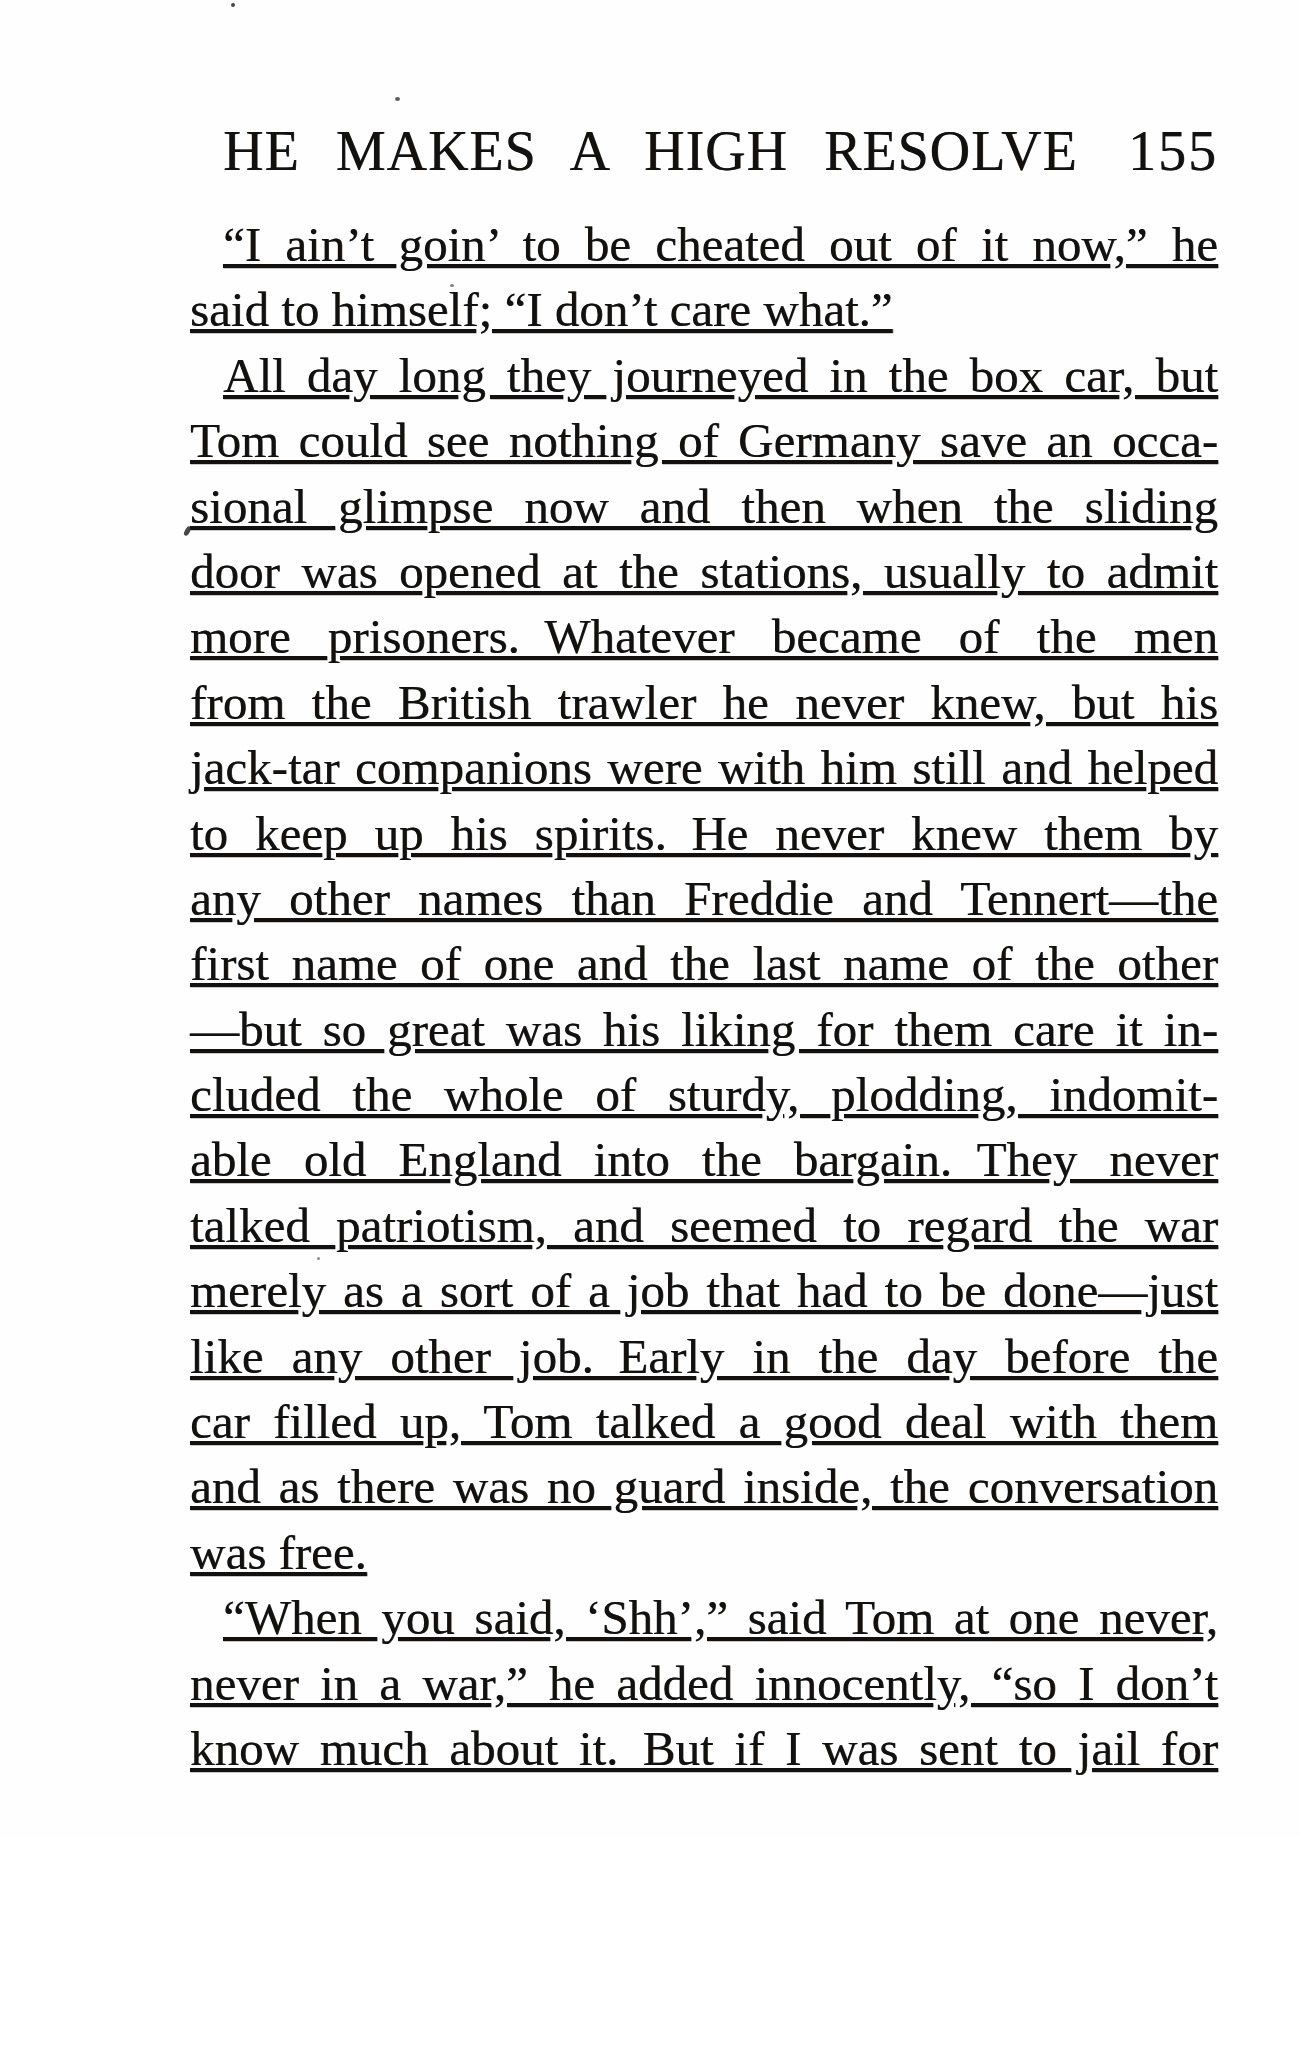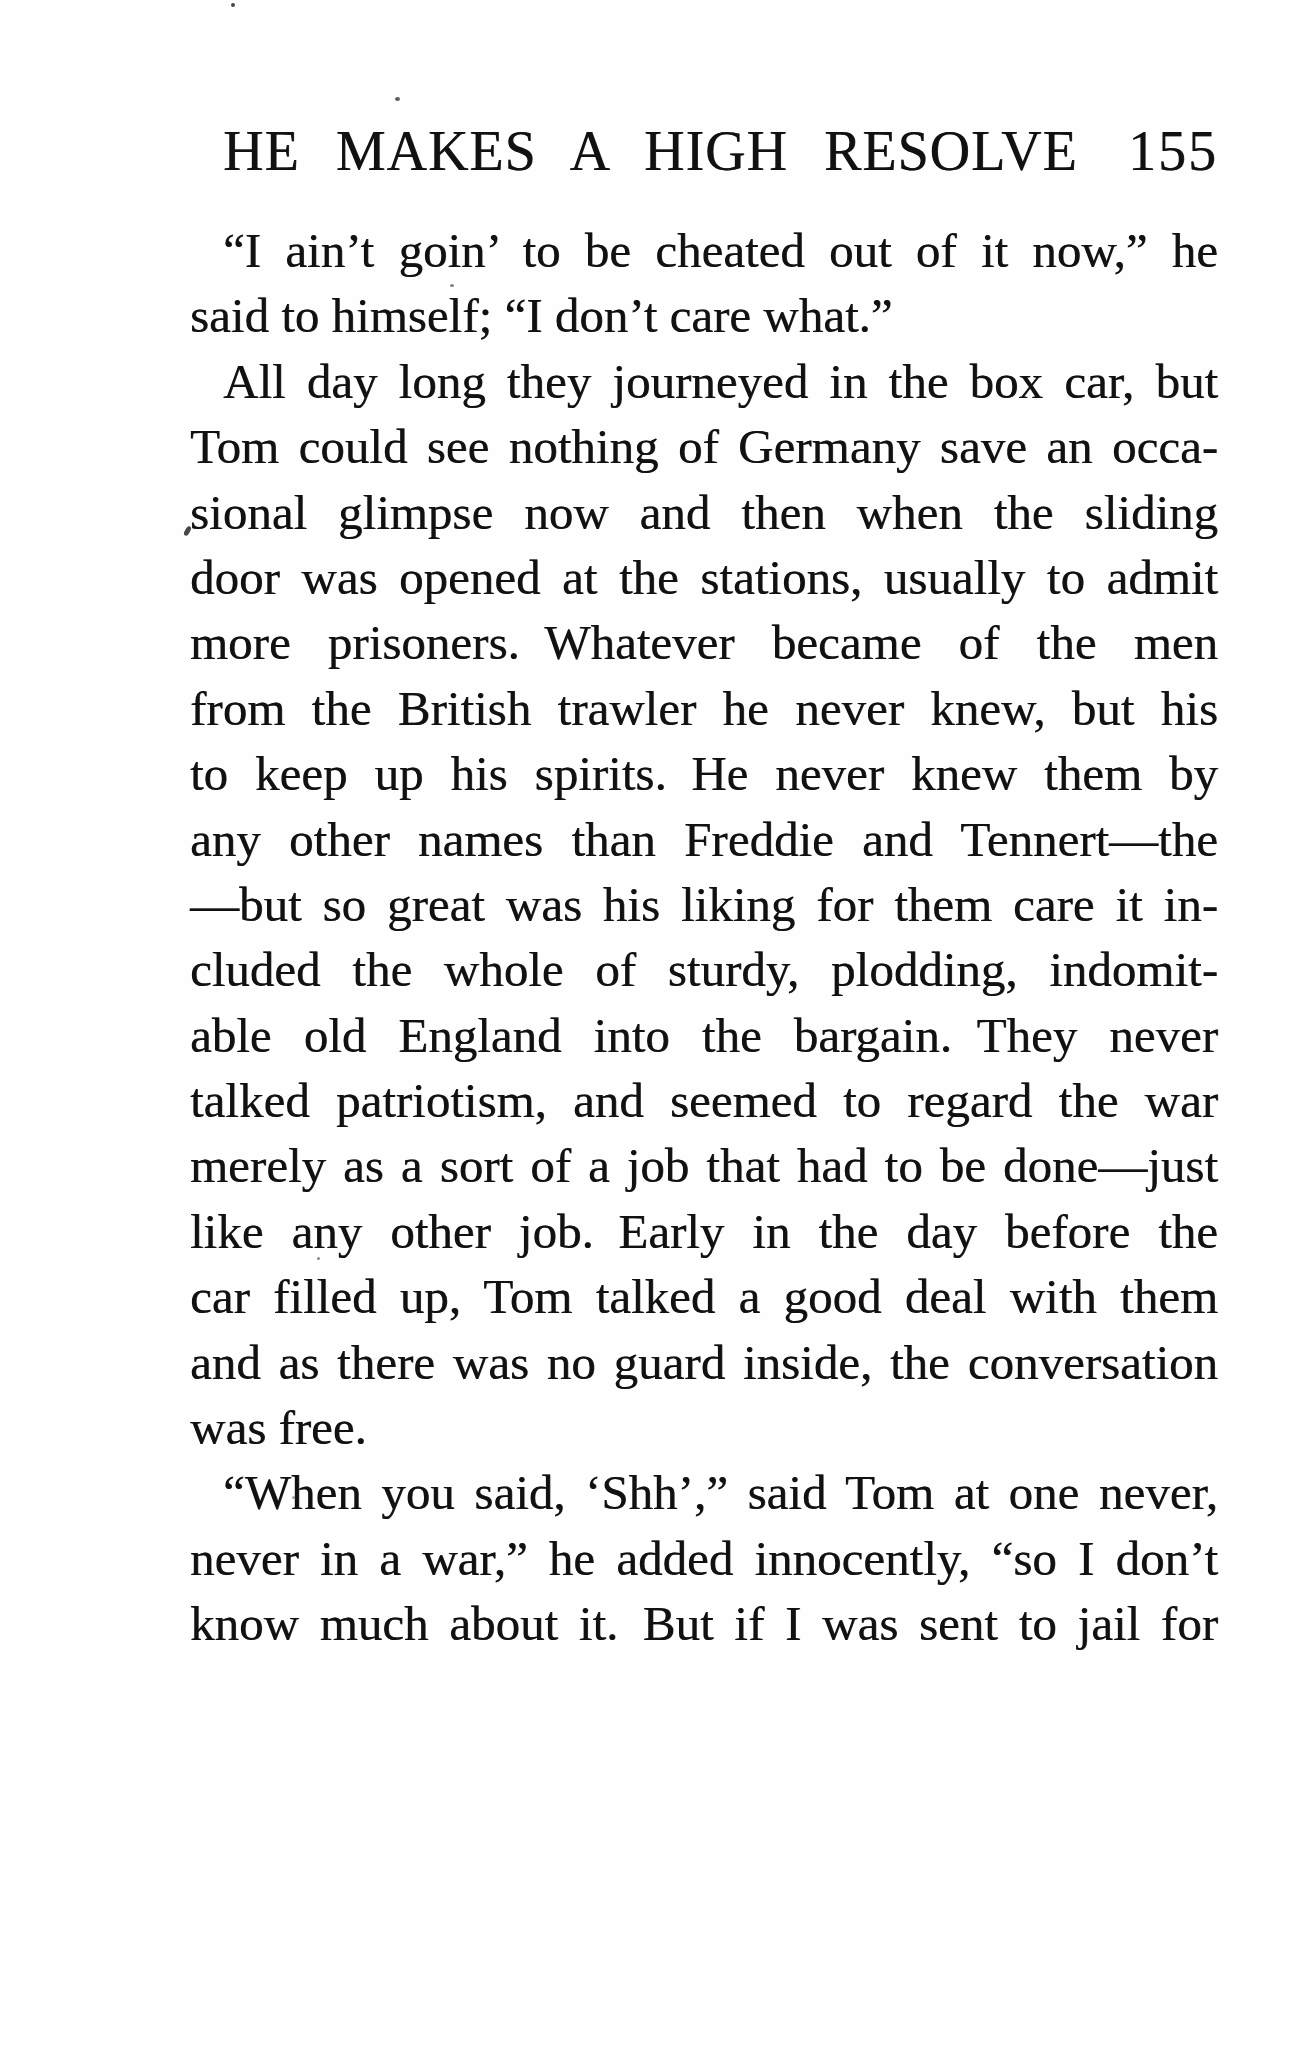--- a/index.html
+++ b/index.html
@@ -33,24 +33,25 @@
     padding-left: 33px;
     letter-spacing: 1px;
     word-spacing: 21px;
   }
   .running-header .pagenum {
     letter-spacing: 2px;
   }
   .text-block {
     position: absolute;
     left: 190px;
-    top: 218px;
+    top: 212px;
     width: 1028px;
     font-size: 49px;
     text-shadow: 0.5px 0.3px 0 rgba(18,17,16,0.75);
+    text-decoration: underline;
   }
   .line {
     height: 65.4px;
     line-height: 65.4px;
     text-align: justify;
     text-align-last: left;
     white-space: normal;
   }
   .line.j { text-align-last: justify; }
   .line.indent { text-indent: 33px; }
@@ -72,22 +73,24 @@
 
   <div class="text-block">
       <div class="line j indent">“I ain’t goin’ to be cheated out of it now,” he</div>
       <div class="line">said to himself; “I don’t care what.”</div>
       <div class="line j indent">All day long they journeyed in the box car, but</div>
       <div class="line j">Tom could see nothing of Germany save an occa-</div>
       <div class="line j">sional glimpse now and then when the sliding</div>
       <div class="line j">door was opened at the stations, usually to admit</div>
       <div class="line j">more prisoners. Whatever became of the men</div>
       <div class="line j">from the British trawler he never knew, but his</div>
+      <div class="line j">jack-tar companions were with him still and helped</div>
       <div class="line j">to keep up his spirits. He never knew them by</div>
       <div class="line j">any other names than Freddie and Tennert—the</div>
+      <div class="line j">first name of one and the last name of the other</div>
       <div class="line j">—but so great was his liking for them care it in-</div>
       <div class="line j">cluded the whole of sturdy, plodding, indomit-</div>
       <div class="line j">able old England into the bargain. They never</div>
       <div class="line j">talked patriotism, and seemed to regard the war</div>
       <div class="line j">merely as a sort of a job that had to be done—just</div>
       <div class="line j">like any other job. Early in the day before the</div>
       <div class="line j">car filled up, Tom talked a good deal with them</div>
       <div class="line j">and as there was no guard inside, the conversation</div>
       <div class="line">was free.</div>
       <div class="line j indent">“When you said, ‘Shh’,” said Tom at one never,</div>

